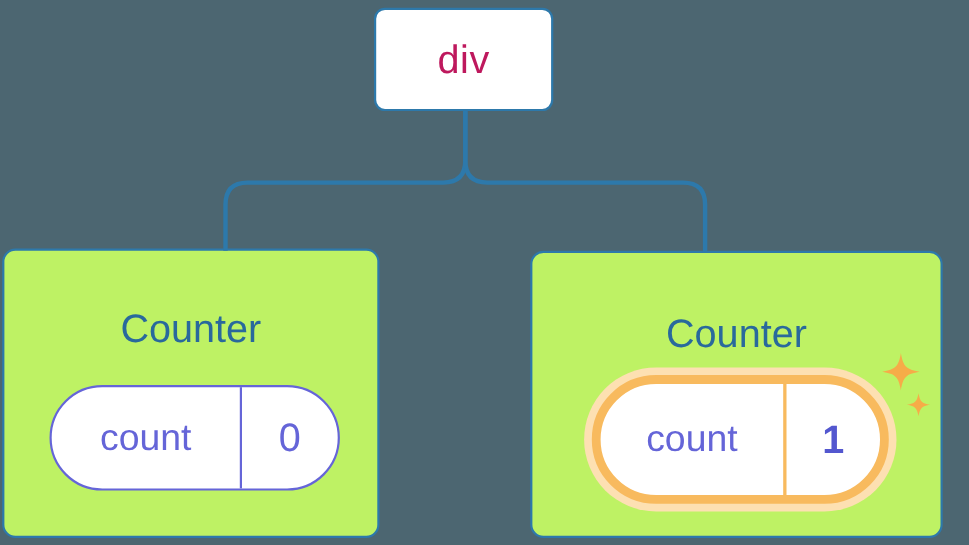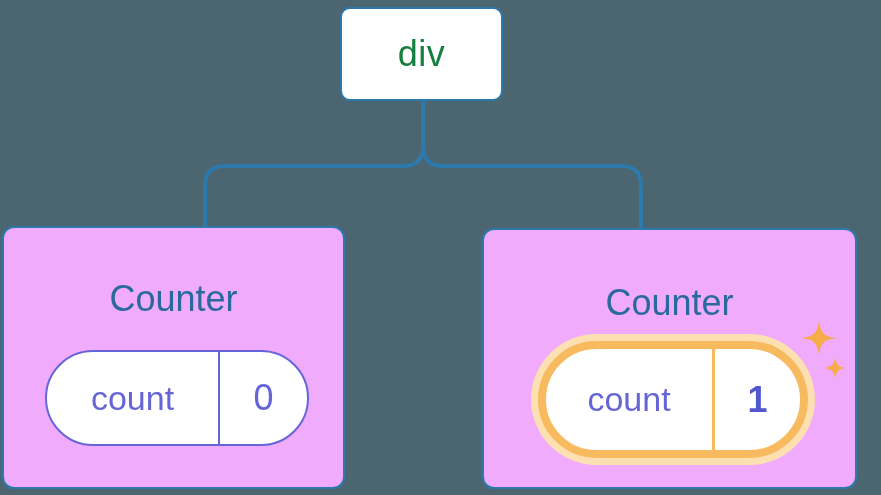--- a/index.html
+++ b/index.html
@@ -36,30 +36,30 @@
     background: #ffffff;
     border: 2.5px solid #2d79ab;
     border-radius: 10px;
     box-sizing: border-box;
     display: flex;
     align-items: center;
     justify-content: center;
     z-index: 2;
   }
   .root-node .root-label {
-    color: #15803d;
+    color: #be185d;
     font-size: 36px;
     font-weight: 500;
     letter-spacing: 0.5px;
   }
 
   
   .component-card {
     position: absolute;
-    background: #f0abfc;
+    background: #bef264;
     border: 2.5px solid #2d79ab;
     border-radius: 12px;
     box-sizing: border-box;
     z-index: 2;
   }
   .card-left {
     left: 2px;
     top: 226px;
     width: 343px;
     height: 263px;

